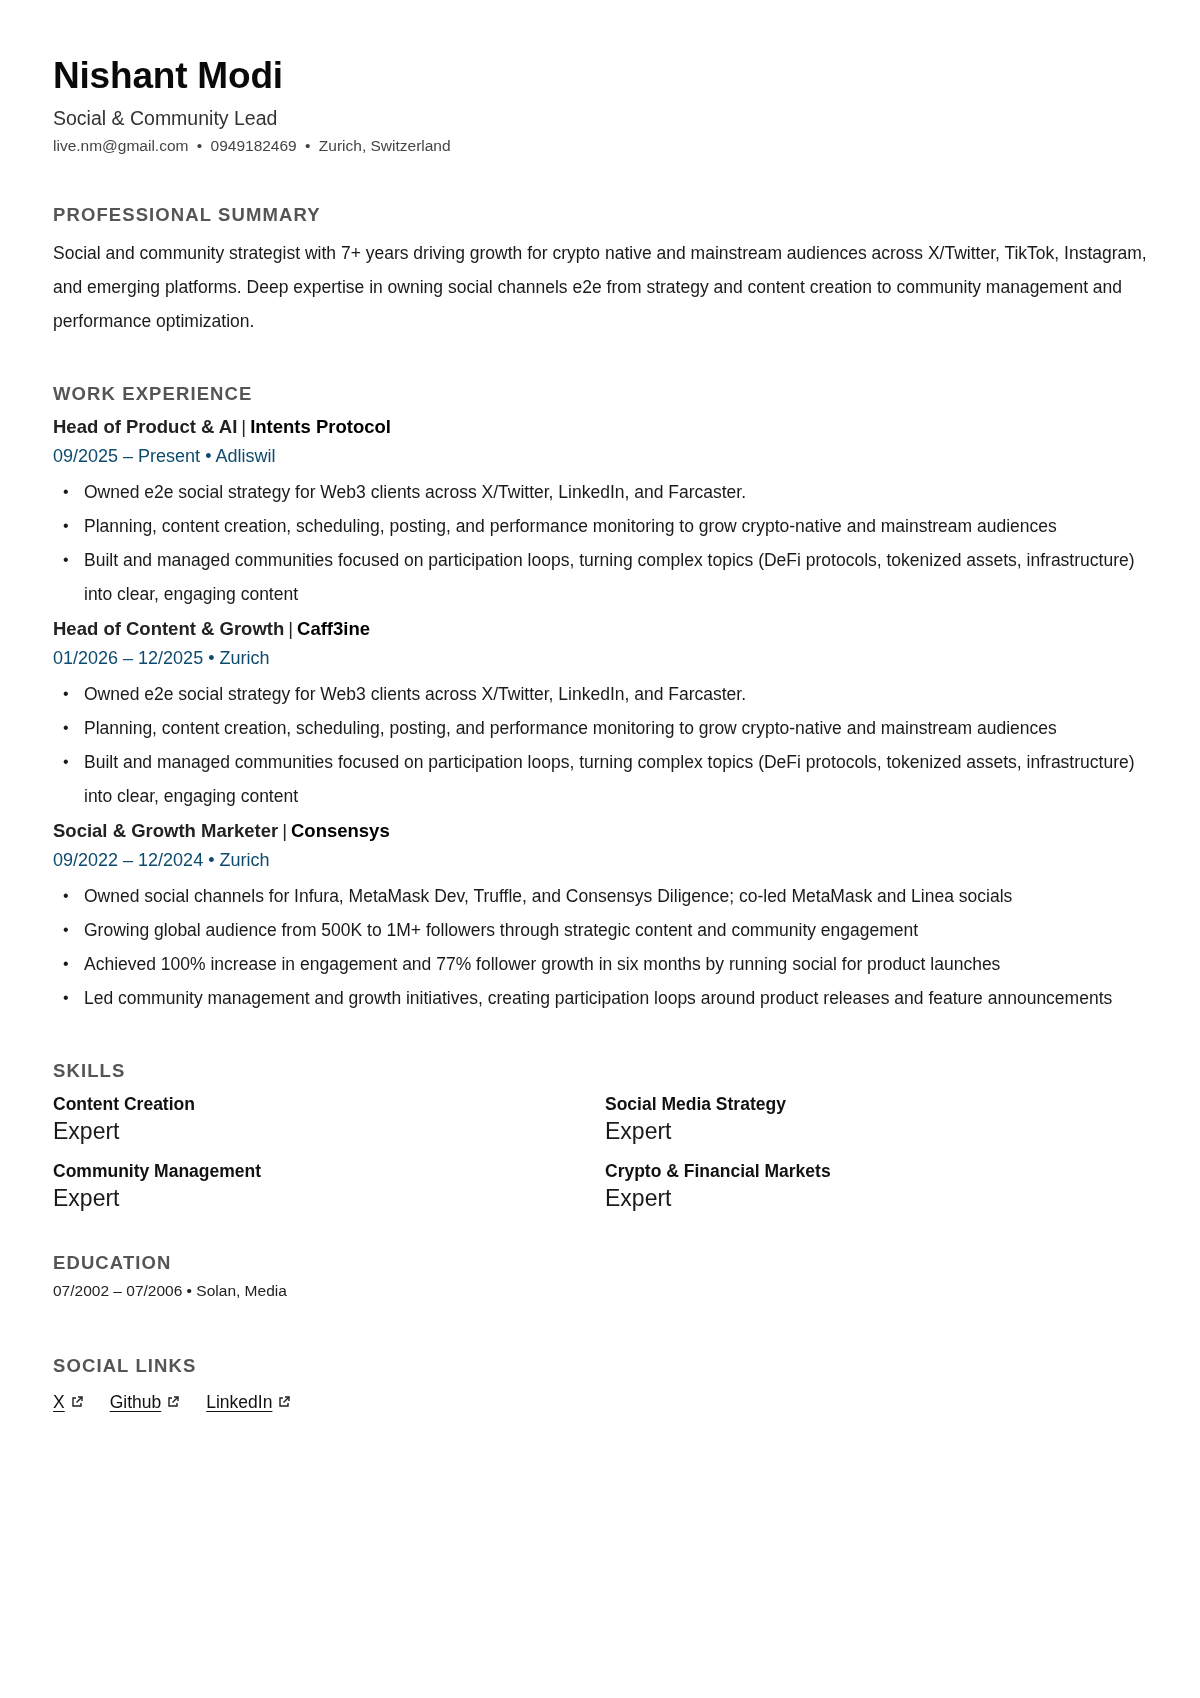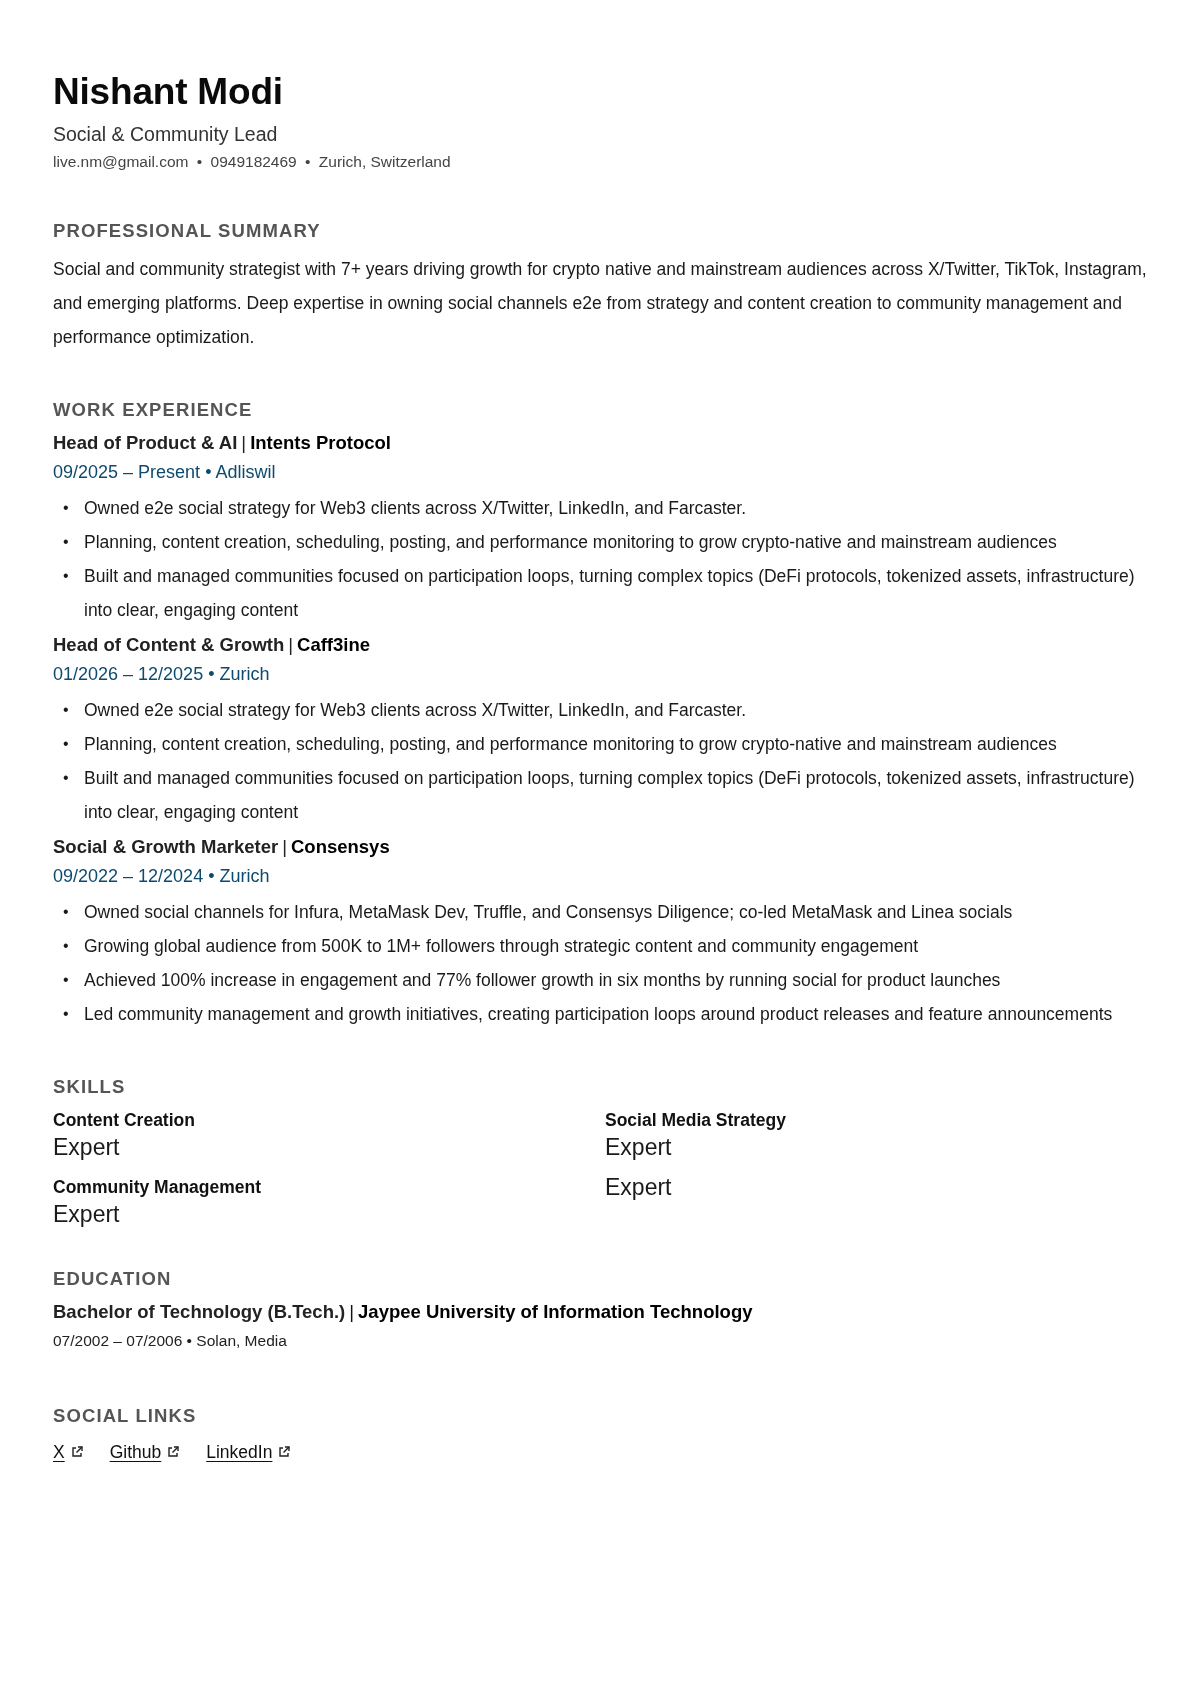--- a/index.html
+++ b/index.html
@@ -11,21 +11,21 @@
     width: 1200px;
     height: 1698px;
     position: relative;
     font-family: "Liberation Sans", "DejaVu Sans", sans-serif;
     color: #111111;
     overflow: hidden;
   }
   .page {
     position: absolute;
     left: 53px;
-    top: 68px;
+    top: 52px;
     width: 1100px;
   }
   .name {
     font-size: 37px;
     font-weight: bold;
     color: #0a0a0a;
     line-height: 48px;
     margin: 0;
     letter-spacing: -0.2px;
   }
@@ -244,30 +244,28 @@
       </div>
       <div class="skill">
         <div class="skill-name">Social Media Strategy</div>
         <div class="skill-level">Expert</div>
       </div>
       <div class="skill">
         <div class="skill-name">Community Management</div>
         <div class="skill-level">Expert</div>
       </div>
       <div class="skill">
+        <div class="skill-name">Crypto &amp; Financial Markets</div>
         <div class="skill-level">Expert</div>
       </div>
     </div>
   </section>
 
   <section class="sec-edu">
     <h2 class="section-title">EDUCATION</h2>
-    <div class="edu-head">
-      <span class="degree">Bachelor of Technology (B.Tech.)</span><span class="pipe">|</span><span class="school">Jaypee University of Information Technology</span>
-    </div>
     <div class="edu-meta">
       <span>07/2002 – 07/2006</span>
       <span>•</span>
       <span>Solan, Media</span>
     </div>
   </section>
 
   <section class="sec-links">
     <h2 class="section-title">SOCIAL LINKS</h2>
     <div class="links">

